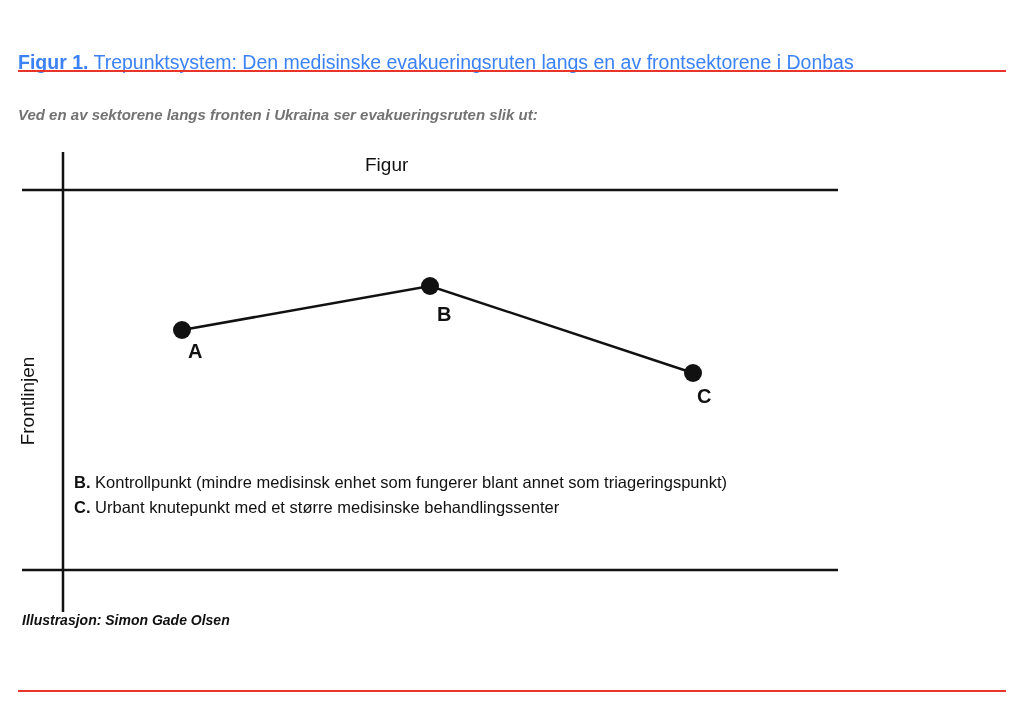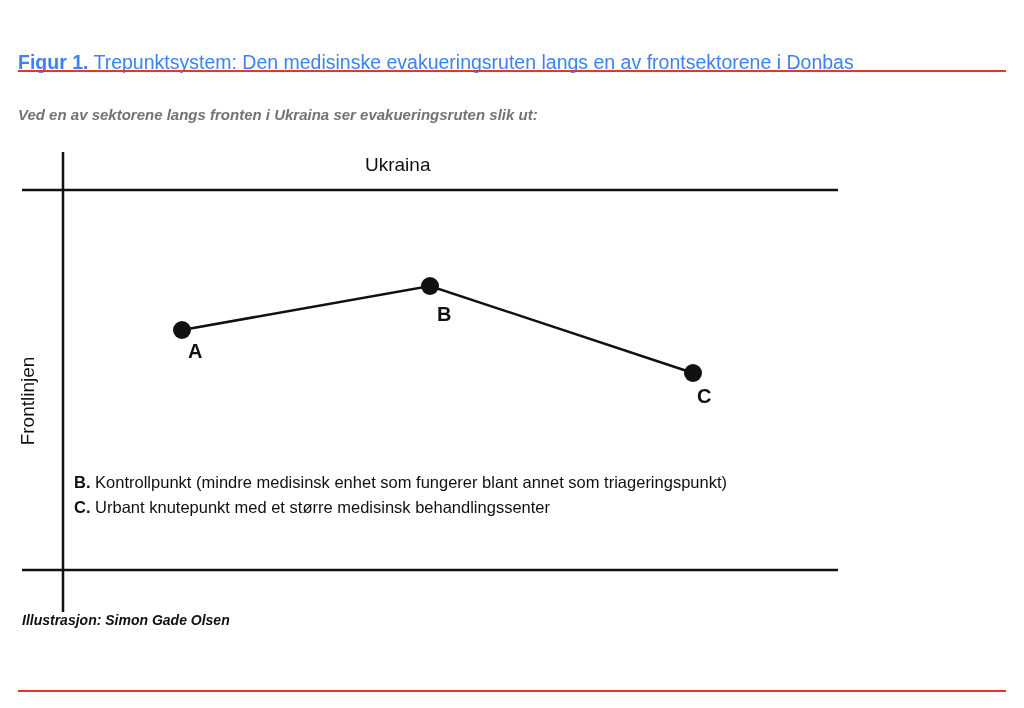--- a/index.html
+++ b/index.html
@@ -154,35 +154,35 @@
 
       <line x1="63" y1="12" x2="63" y2="472" stroke="#111111" stroke-width="2.5"></line>
 
       <polyline points="182,190 430,146 693,233" fill="none" stroke="#111111" stroke-width="2.5"></polyline>
 
       <circle cx="182" cy="190" r="9" fill="#111111"></circle>
       <circle cx="430" cy="146" r="9" fill="#111111"></circle>
       <circle cx="693" cy="233" r="9" fill="#111111"></circle>
     </svg>
 
-    <div class="axis-label-sektor">Ukraina</div>
+    <div class="axis-label-sektor">Figur</div>
     <div class="axis-label-front">Frontlinjen</div>
 
     <div class="node-label a">A</div>
     <div class="node-label b">B</div>
     <div class="node-label c">C</div>
 
     <div class="legend">
       <div>
         <span class="key">B.</span>
         <span>Kontrollpunkt (mindre medisinsk enhet som fungerer blant annet som triageringspunkt)</span>
       </div>
       <div>
         <span class="key">C.</span>
-        <span>Urbant knutepunkt med et større medisinsk behandlingssenter</span>
+        <span>Urbant knutepunkt med et større medisinske behandlingssenter</span>
       </div>
     </div>
 
   </div>
 
   <div class="credit">Illustrasjon: Simon Gade Olsen</div>
 
   <div class="rule-red rule-bottom"></div>
 
 </div>

